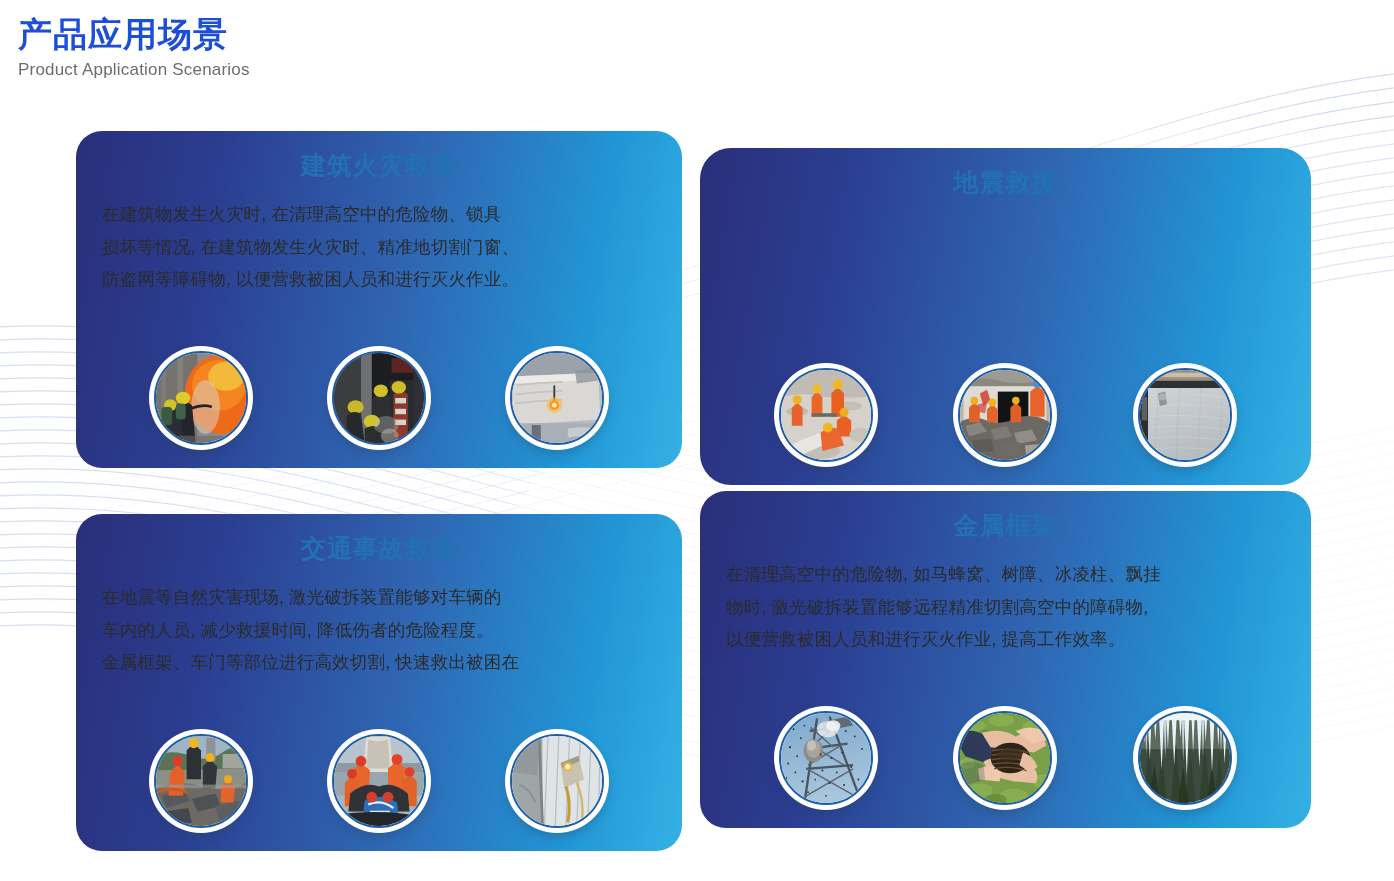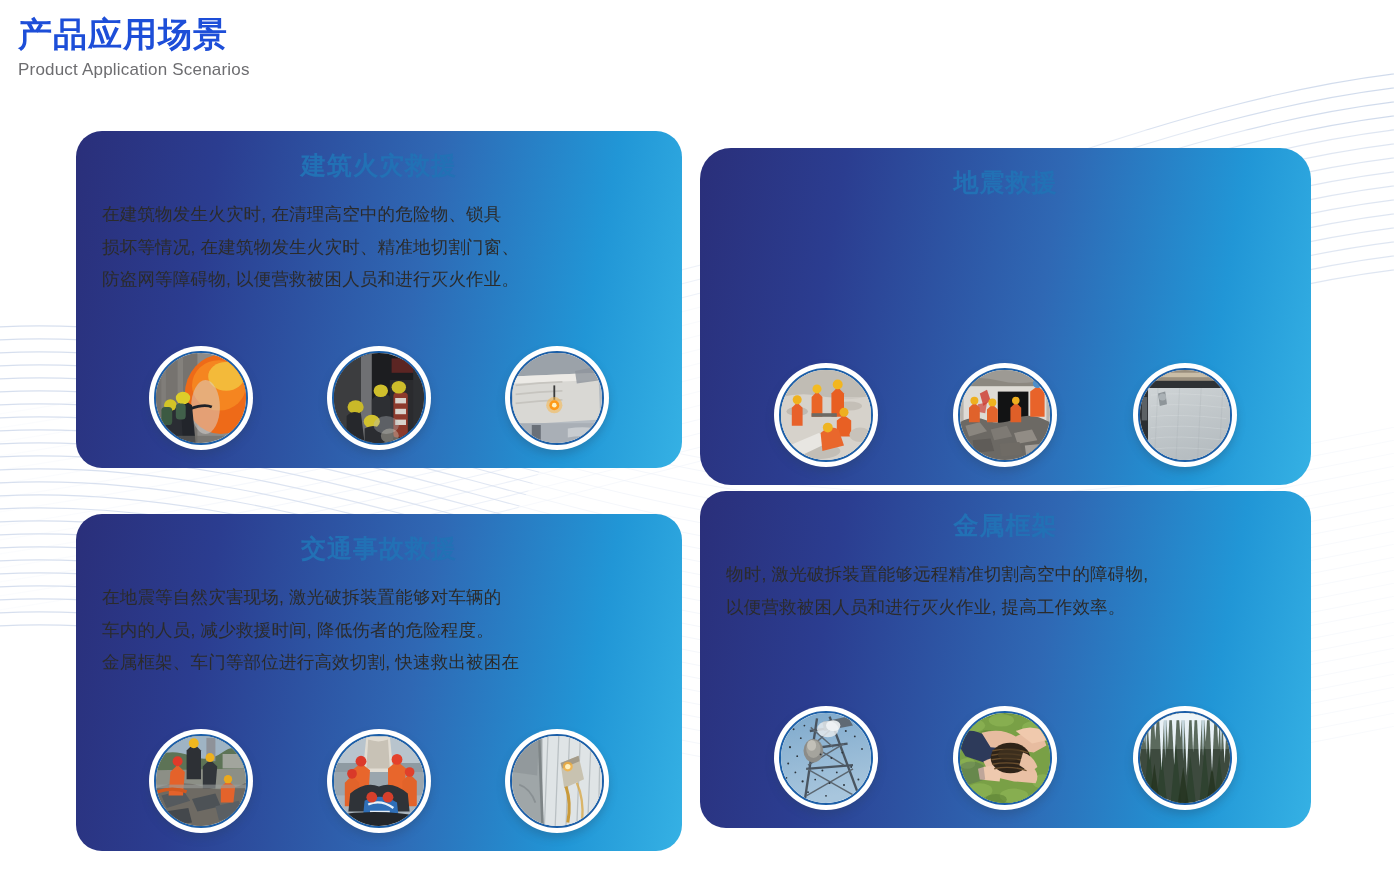--- a/index.html
+++ b/index.html
@@ -472,20 +472,21 @@
           </svg>
         </div>
       </div>
 
     </div>
   </div>
 
   <div class="card card-4">
     <div class="card-title">金属框架</div>
     <div class="card-body">
+      <p>在清理高空中的危险物, 如马蜂窝、树障、冰凌柱、飘挂</p>
       <p>物时, 激光破拆装置能够远程精准切割高空中的障碍物,</p>
       <p>以便营救被困人员和进行灭火作业, 提高工作效率。</p>
     </div>
     <div class="photos">
 
       <div class="photo">
         <div class="photo-inner">
           <svg viewBox="0 0 100 100" preserveAspectRatio="xMidYMid slice">
             <defs>
               <linearGradient id="sky4" x1="0" y1="0" x2="0.2" y2="1">

